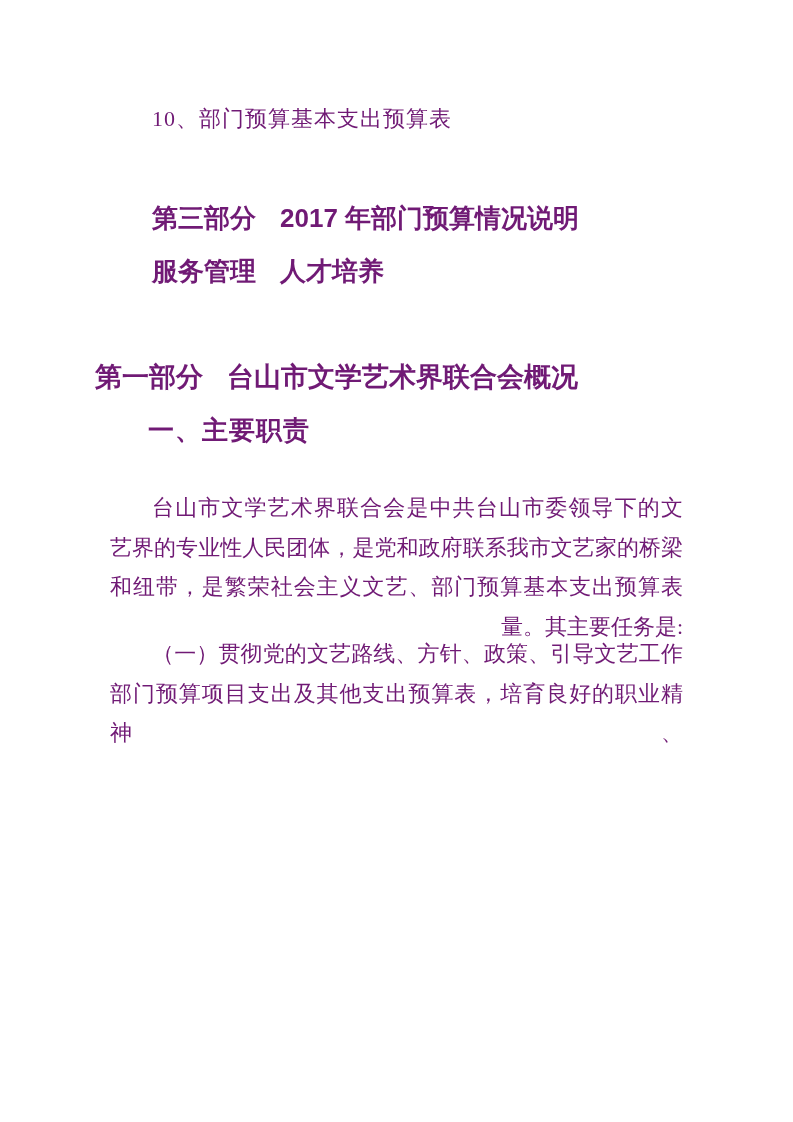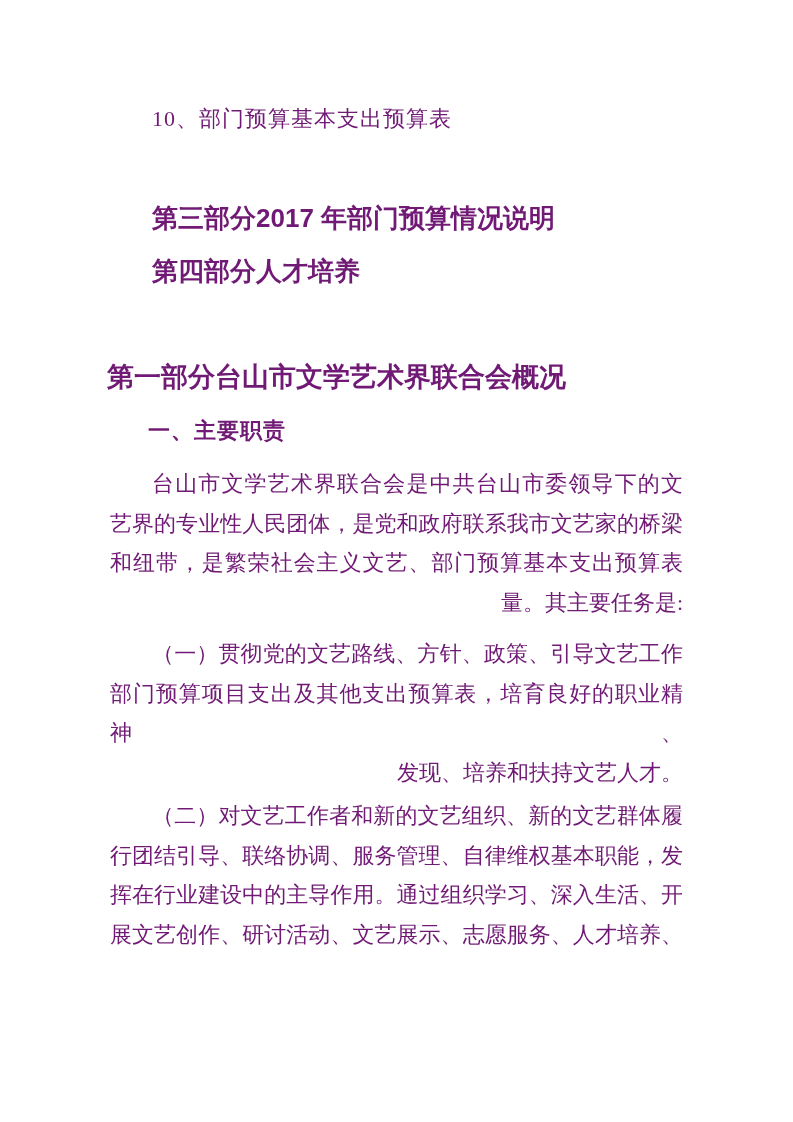--- a/index.html
+++ b/index.html
@@ -24,36 +24,36 @@
   }
   .part-heading {
     position: absolute;
     left: 152px;
     font-size: 26px;
     line-height: 34px;
     font-weight: bold;
     font-family: "Liberation Sans", "DejaVu Sans", sans-serif;
     white-space: nowrap;
   }
-  .heading-title { }
+  .heading-title { margin-left: 24px; }
   .section-title {
     position: absolute;
     left: 0;
     width: 673px;
     text-align: center;
     font-size: 27px;
     line-height: 36px;
     font-weight: bold;
     font-family: "Liberation Sans", "DejaVu Sans", sans-serif;
     white-space: nowrap;
   }
   .subsection-heading {
     position: absolute;
     left: 148px;
-    font-size: 22px;
+    font-size: 26px;
     line-height: 30px;
     font-weight: bold;
     letter-spacing: 1px;
     white-space: nowrap;
   }
   .para {
     position: absolute;
     left: 110px;
     width: 573px;
     font-size: 22px;
@@ -69,42 +69,35 @@
 <div class="page">
 
   <div class="toc-item" style="top:104px">10、部门预算基本支出预算表</div>
 
 
   <div class="part-heading" style="top:201px">
     <span>第三部分</span><span class="heading-title">2017 年部门预算情况说明</span>
   </div>
 
   <div class="part-heading" style="top:254px">
-    <span>第四部分</span><span class="heading-title">人才培养</span>
+    <span>服务管理</span><span class="heading-title">人才培养</span>
   </div>
 
   <div class="section-title" style="top:359px">
     <span>第一部分</span><span class="heading-title">台山市文学艺术界联合会概况</span>
   </div>
 
   <div class="subsection-heading" style="top:416px">一、主要职责</div>
 
-  <div class="para" style="top:464px">
+  <div class="para" style="top:488px">
     <div class="line first fill">台山市文学艺术界联合会是中共台山市委领导下的文</div>
     <div class="line fill">艺界的专业性人民团体，是党和政府联系我市文艺家的桥梁</div>
     <div class="line fill">和纽带，是繁荣社会主义文艺、部门预算基本支出预算表</div>
     <div class="line">量。其主要任务是:</div>
   </div>
 
   <div class="para" style="top:634px">
     <div class="line first fill">（一）贯彻党的文艺路线、方针、政策、引导文艺工作</div>
     <div class="line fill">部门预算项目支出及其他支出预算表，培育良好的职业精神、</div>
-    <div class="line">发现、培养和扶持文艺人才。</div>
   </div>
 
-  <div class="para" style="top:796px">
-    <div class="line first fill">（二）对文艺工作者和新的文艺组织、新的文艺群体履</div>
-    <div class="line fill">行团结引导、联络协调、服务管理、自律维权基本职能，发</div>
-    <div class="line fill">挥在行业建设中的主导作用。通过组织学习、深入生活、开</div>
-    <div class="line fill">展文艺创作、研讨活动、文艺展示、志愿服务、人才培养、</div>
-  </div>
 
 </div>
 
 </body></html>

